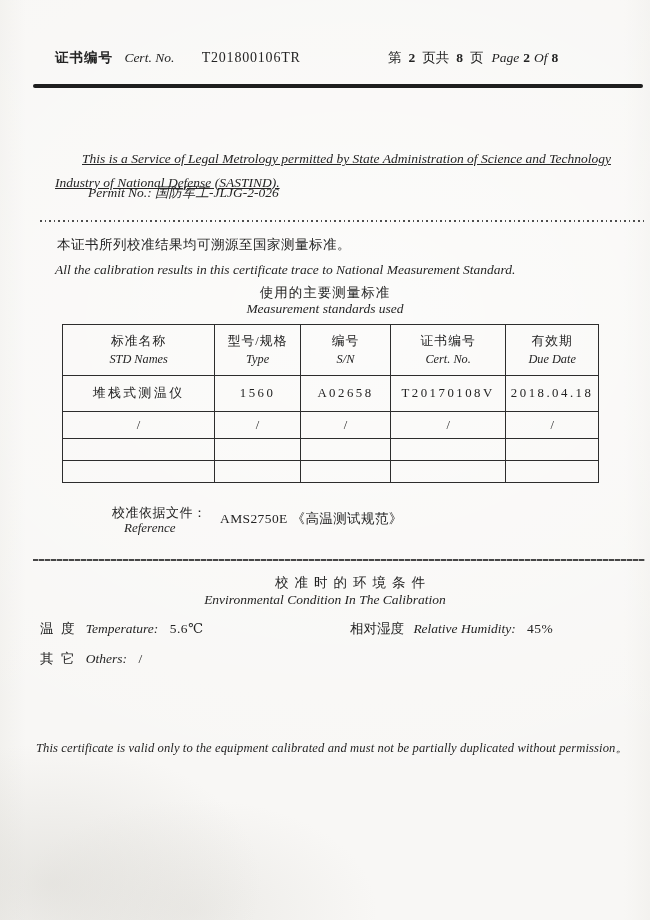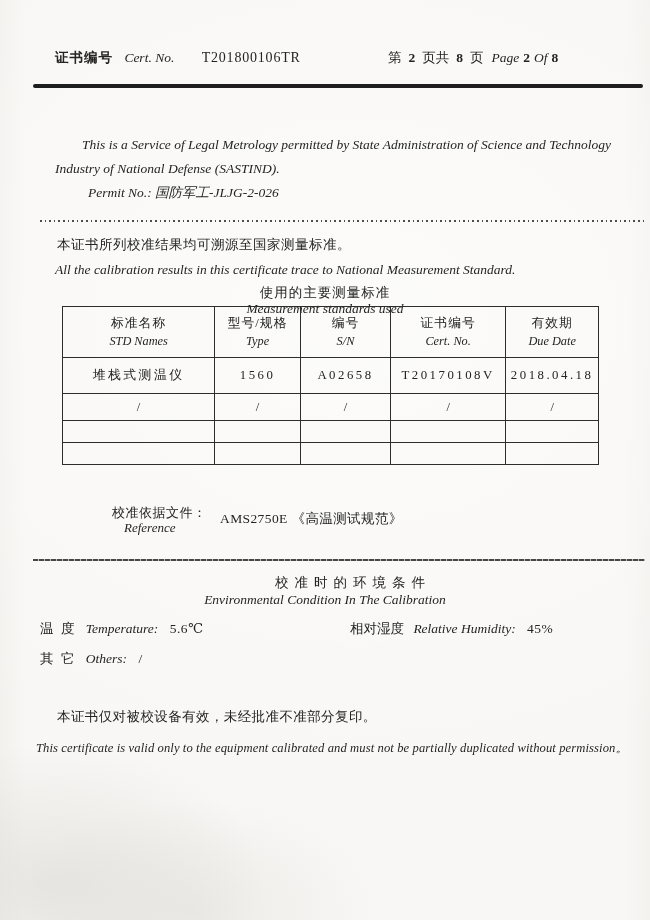--- a/index.html
+++ b/index.html
@@ -27,28 +27,28 @@
   
   .hdr-left{left:55px;top:49px;font-size:13.5px;white-space:nowrap;}
   .hdr-right{left:388px;top:49px;font-size:13.5px;white-space:nowrap;}
   .hdr-left .lbl{font-weight:bold;letter-spacing:1px;}
   .certno{margin-left:24px;letter-spacing:.8px;font-size:14px;}
   .pgnum{font-weight:bold;margin:0 7px;}
   .hdr-right .en{margin-left:8px;}
   .hdr-right .en .n{font-style:normal;font-weight:bold;margin:0 4px;}
   
   .p-auth-zh{left:56px;top:105px;width:566px;font-size:13.5px;line-height:1.6;text-indent:2em;letter-spacing:.3px;}
-  .p-auth-en{left:55px;top:133px;width:580px;font-size:13.5px;line-height:1.75;text-indent:2em;}
+  .p-auth-en{left:55px;top:147px;width:580px;font-size:13.5px;line-height:1.75;text-indent:2em;text-decoration:underline;}
   .p-permit{left:88px;top:184px;font-size:13.5px;}
   .p-trace-zh{left:57px;top:236px;font-size:13.5px;letter-spacing:.5px;}
   .p-trace-en{left:55px;top:262px;font-size:13.5px;}
   .t-std-zh{top:284px;font-size:13.5px;letter-spacing:1px;}
   .t-std-en{top:301px;font-size:13.5px;}
   
-  .std-table{left:62px;top:306px;width:537px;border-collapse:collapse;table-layout:fixed;}
+  .std-table{left:62px;top:324px;width:537px;border-collapse:collapse;table-layout:fixed;}
   .std-table td,.std-table th{border:1.6px solid #2d2d2d;padding:0;text-align:center;vertical-align:middle;font-weight:normal;}
   .std-table col.c1{width:28.4%;} .std-table col.c2{width:16%;} .std-table col.c3{width:16.8%;}
   .std-table col.c4{width:21.5%;} .std-table col.c5{width:17.3%;}
   .std-table thead th{height:50px;}
   .hzh{display:block;font-size:12.8px;letter-spacing:1px;}
   .hen{display:block;font-size:12.3px;font-style:italic;margin-top:2px;}
   .r-data td{height:35px;font-size:12.8px;letter-spacing:2.5px;}
   .r-slash td{height:26px;font-size:12.5px;}
   .r-empty1 td{height:21px;}
   .r-empty2 td{height:21px;}
@@ -178,16 +178,15 @@
     <span class="zh">相对湿度</span>
     <span class="i">Relative Humidity:</span>
     <span class="envval">45%</span>
   </div>
   <div class="abs env-oth">
     <span class="zh envlab">其 它</span>
     <span class="i">Others:</span>
     <span class="envval">/</span>
   </div>
 
-  <div class="abs val-zh zh">本证书仅对被校设备有效，未经批准不准部分复印。</div>
   <div class="abs val-en i">This certificate is valid only to the equipment calibrated and must not be partially duplicated without permission。</div>
 
 </div>
 
 </body></html>

